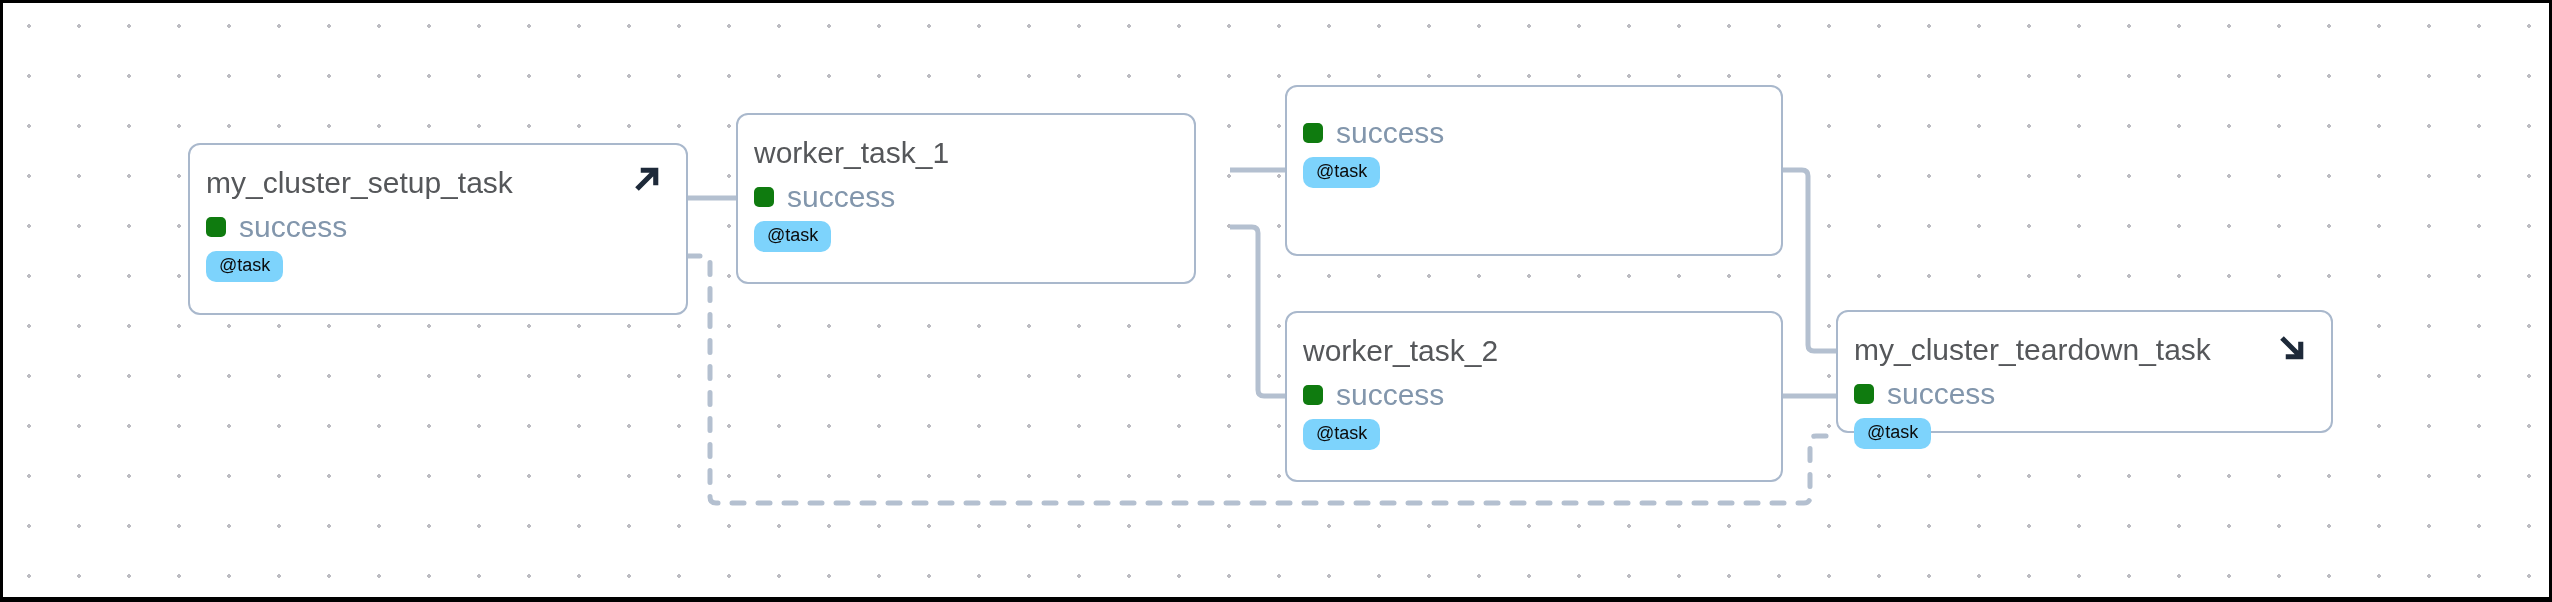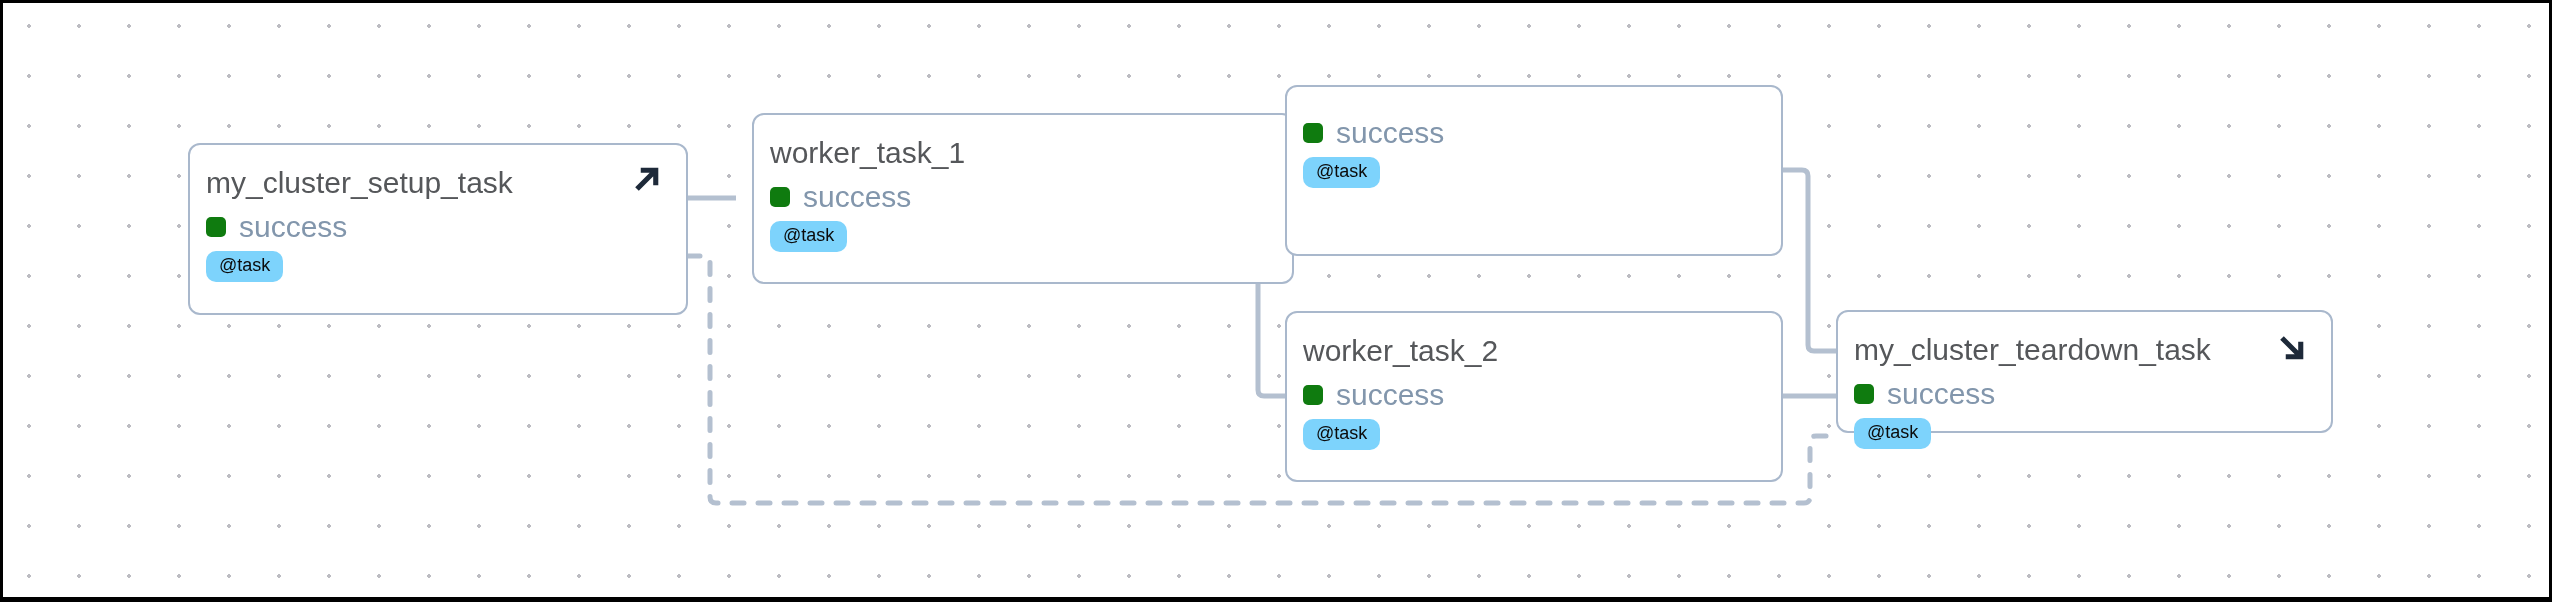--- a/index.html
+++ b/index.html
@@ -104,21 +104,21 @@
     <div class="status-row">
       <span class="status-square"></span>
       <span class="status-text">success</span>
     </div>
     <span class="badge">@task</span>
     <svg class="corner-arrow" viewBox="0 0 24 24">
       <path d="M6 18 L17.5 6.5 M8.5 5.5 H18.5 V15.5"></path>
     </svg>
   </div>
 
-  <div class="node" style="left:749px; top:110px; width:542px; height:171px;">
+  <div class="node" style="left:733px; top:110px; width:460px; height:171px;">
     <div class="node-title">worker_task_1</div>
     <div class="status-row">
       <span class="status-square"></span>
       <span class="status-text">success</span>
     </div>
     <span class="badge">@task</span>
   </div>
 
   <div class="node" style="left:1282px; top:82px; width:498px; height:171px;">
     <div class="status-row">

